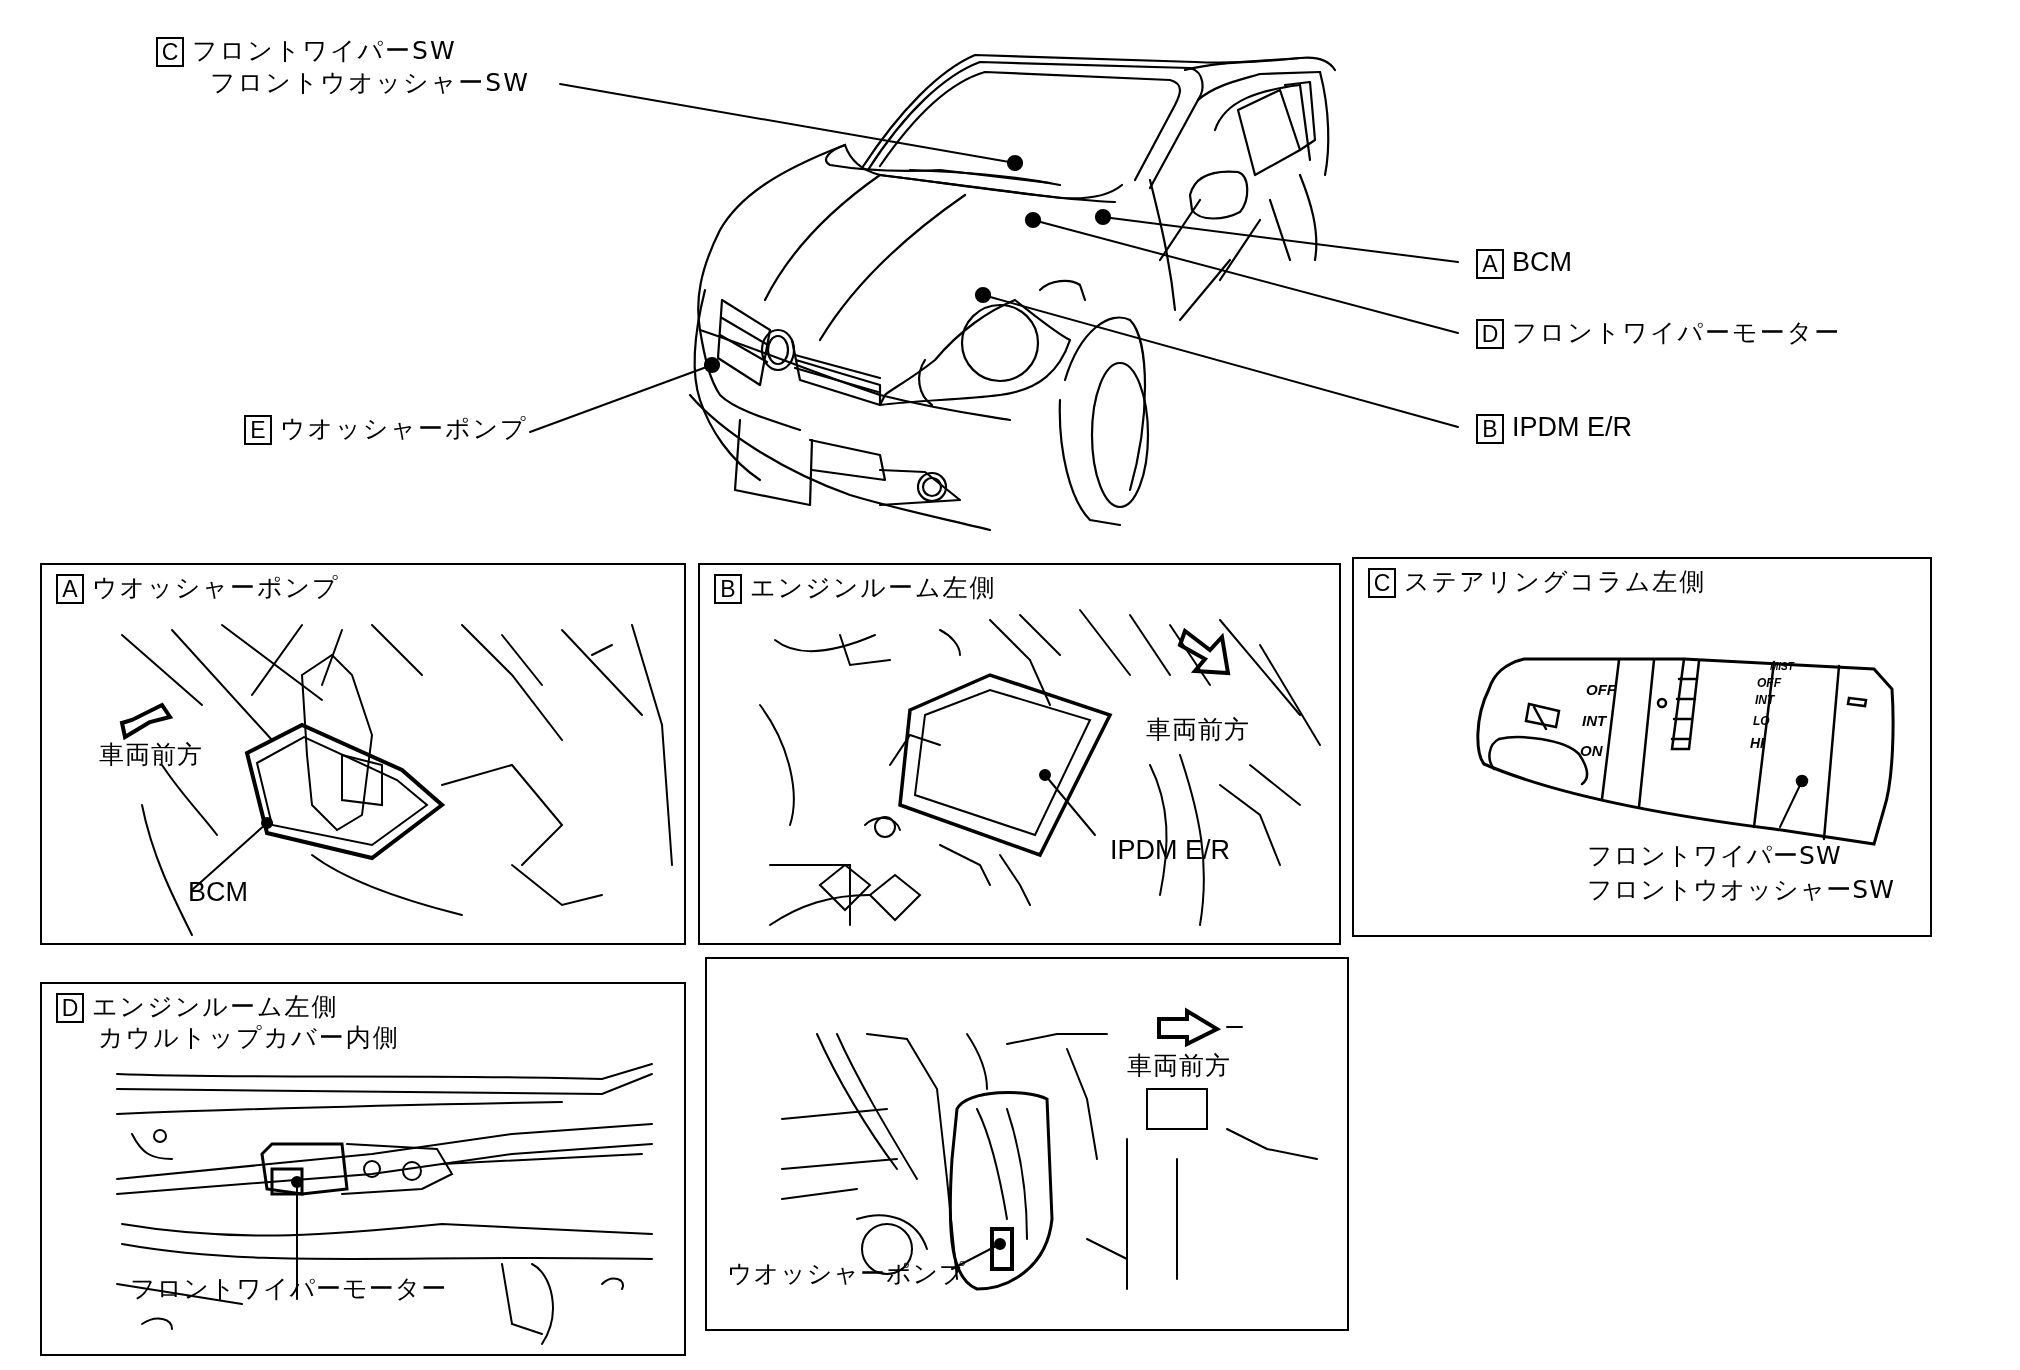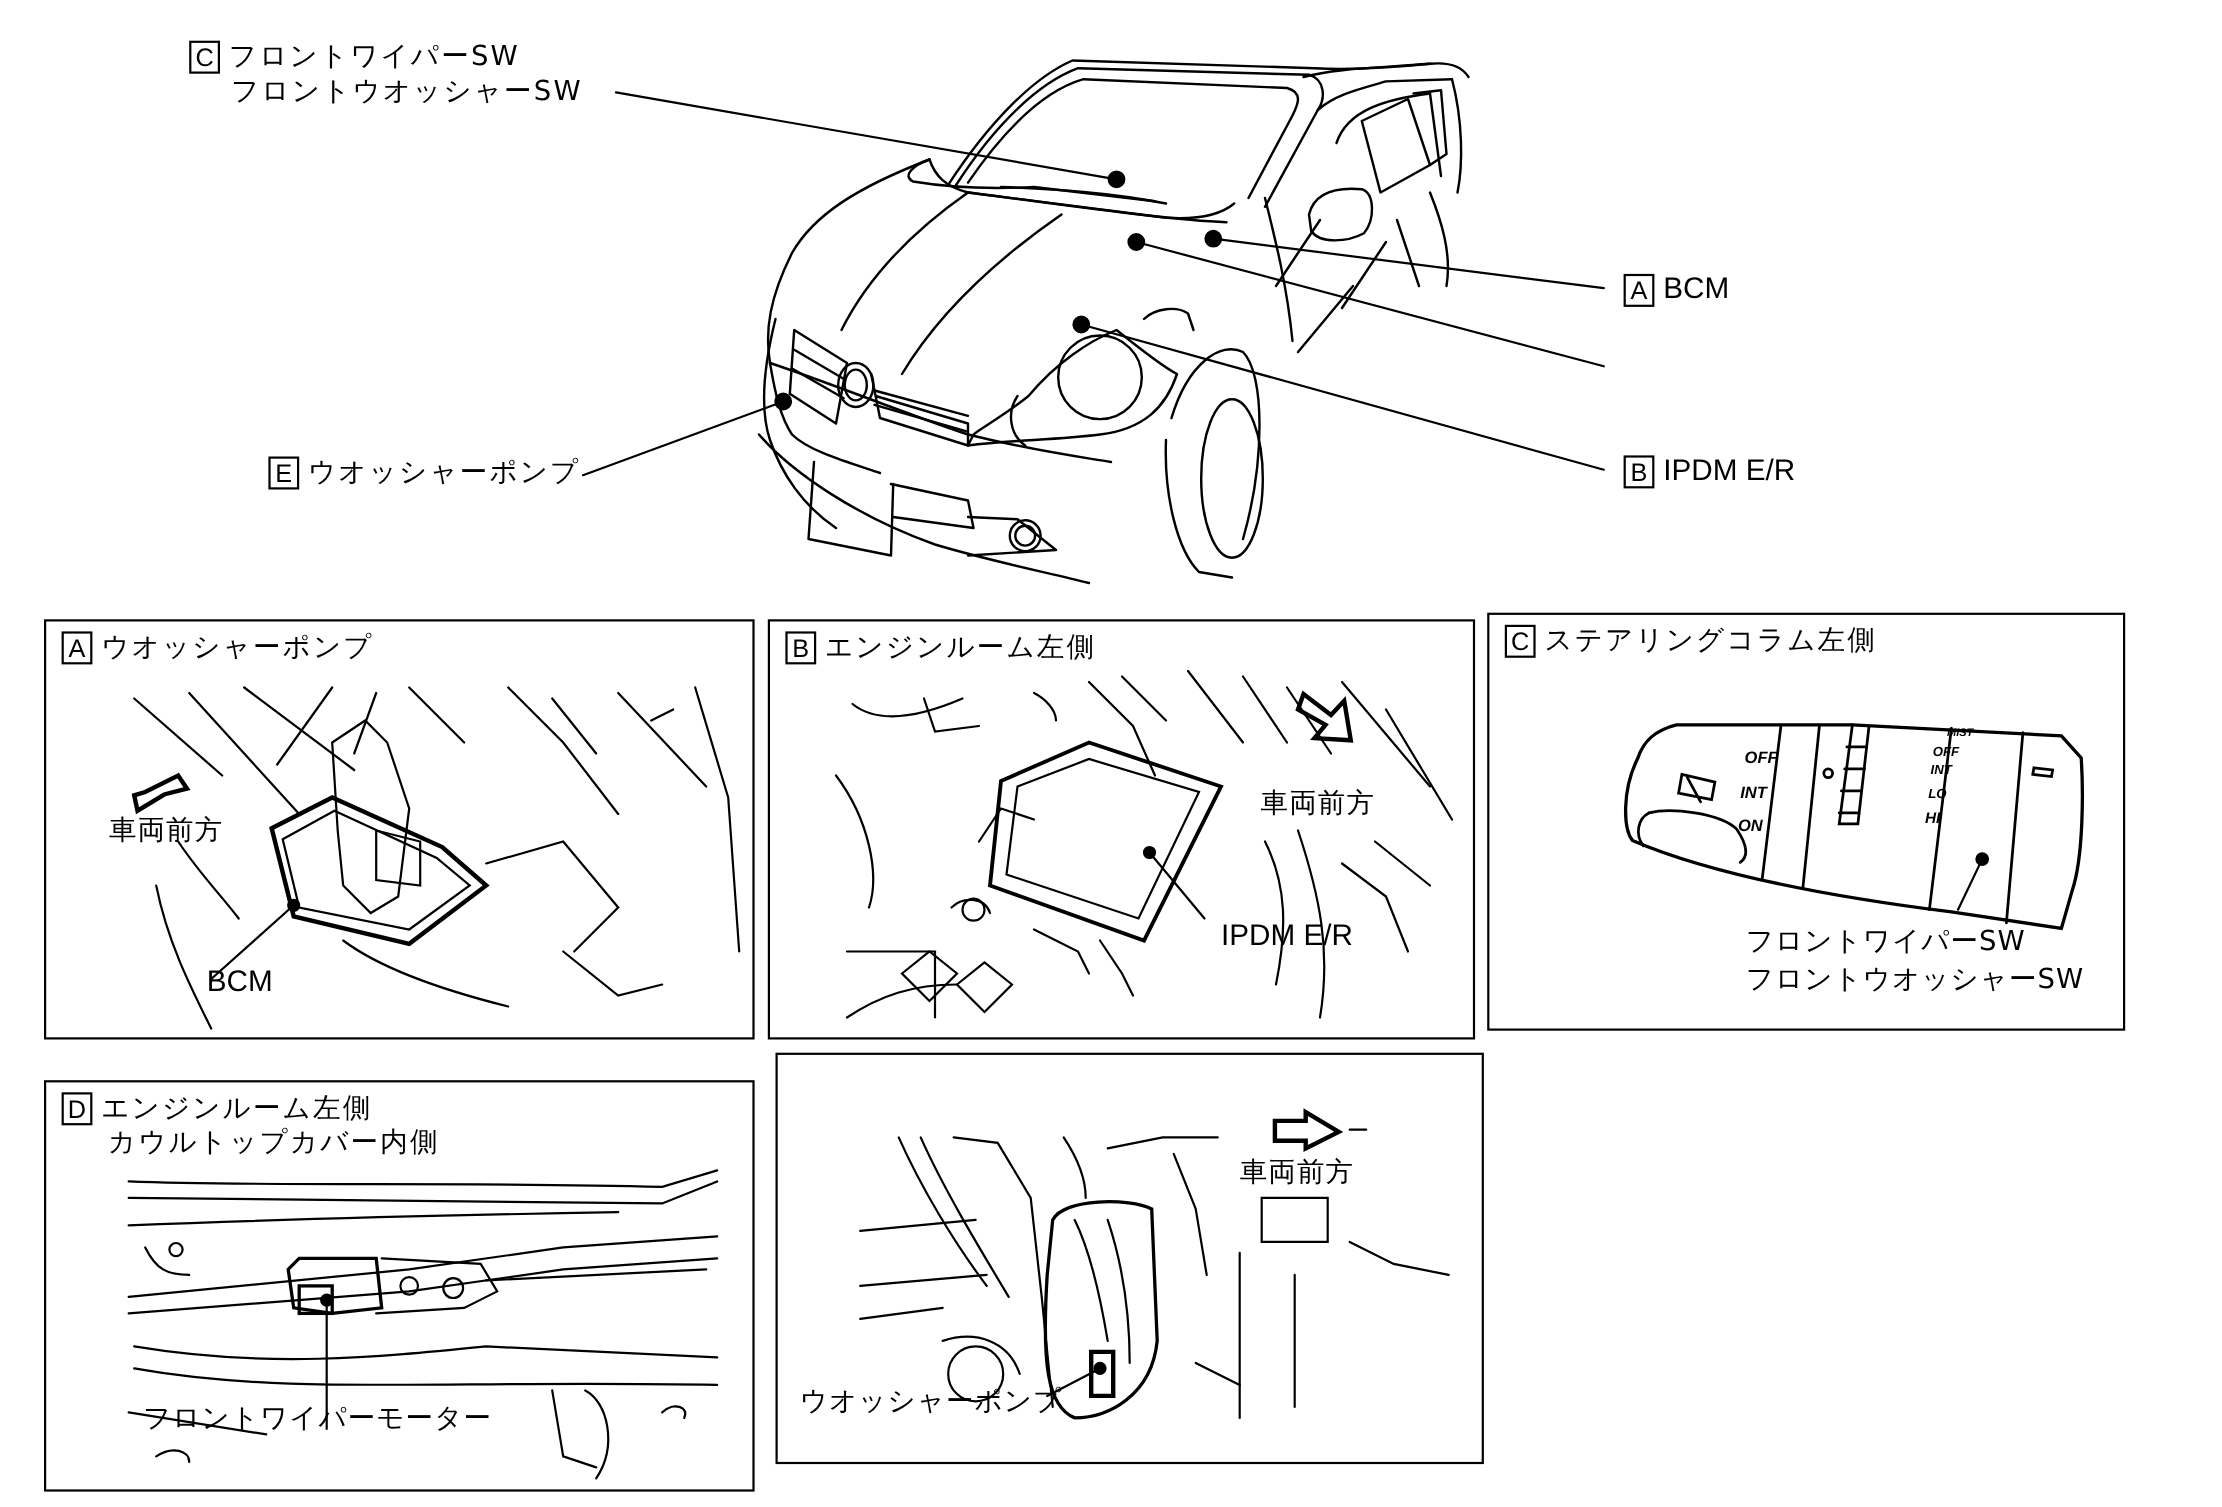--- a/index.html
+++ b/index.html
@@ -92,29 +92,32 @@
     <path d="M983 295 L1458 427" stroke-width="2"></path>
     <path d="M530 432 L712 365" stroke-width="2"></path>
 
     <circle cx="1015" cy="163" r="7" fill="#000"></circle>
     <circle cx="1103" cy="217" r="7" fill="#000"></circle>
     <circle cx="1033" cy="220" r="7" fill="#000"></circle>
     <circle cx="983" cy="295" r="7" fill="#000"></circle>
     <circle cx="712" cy="365" r="7" fill="#000"></circle>
   </svg>
 
-  <div class="lbl" style="left:172px;top:36px;">
+  <div class="lbl" style="left:156px;top:36px;">
     <span class="badge">C</span><span>フロントワイパーSW</span>
   </div>
   <div class="lbl" style="left:210px;top:68px;">
     <span>フロントウオッシャーSW</span>
   </div>
 
   <div class="lbl lbl-en" style="left:1476px;top:247px;">
     <span class="badge">A</span><span>BCM</span>
+  </div>
+  <div class="lbl" style="left:1476px;top:318px;">
+    <span class="badge">D</span><span>フロントワイパーモーター</span>
   </div>
   <div class="lbl lbl-en" style="left:1476px;top:412px;">
     <span class="badge">B</span><span>IPDM E/R</span>
   </div>
   <div class="lbl" style="left:244px;top:414px;">
     <span class="badge">E</span><span>ウオッシャーポンプ</span>
   </div>
 </div>
 
 <div class="panel" style="left:40px;top:563px;width:646px;height:382px;">

